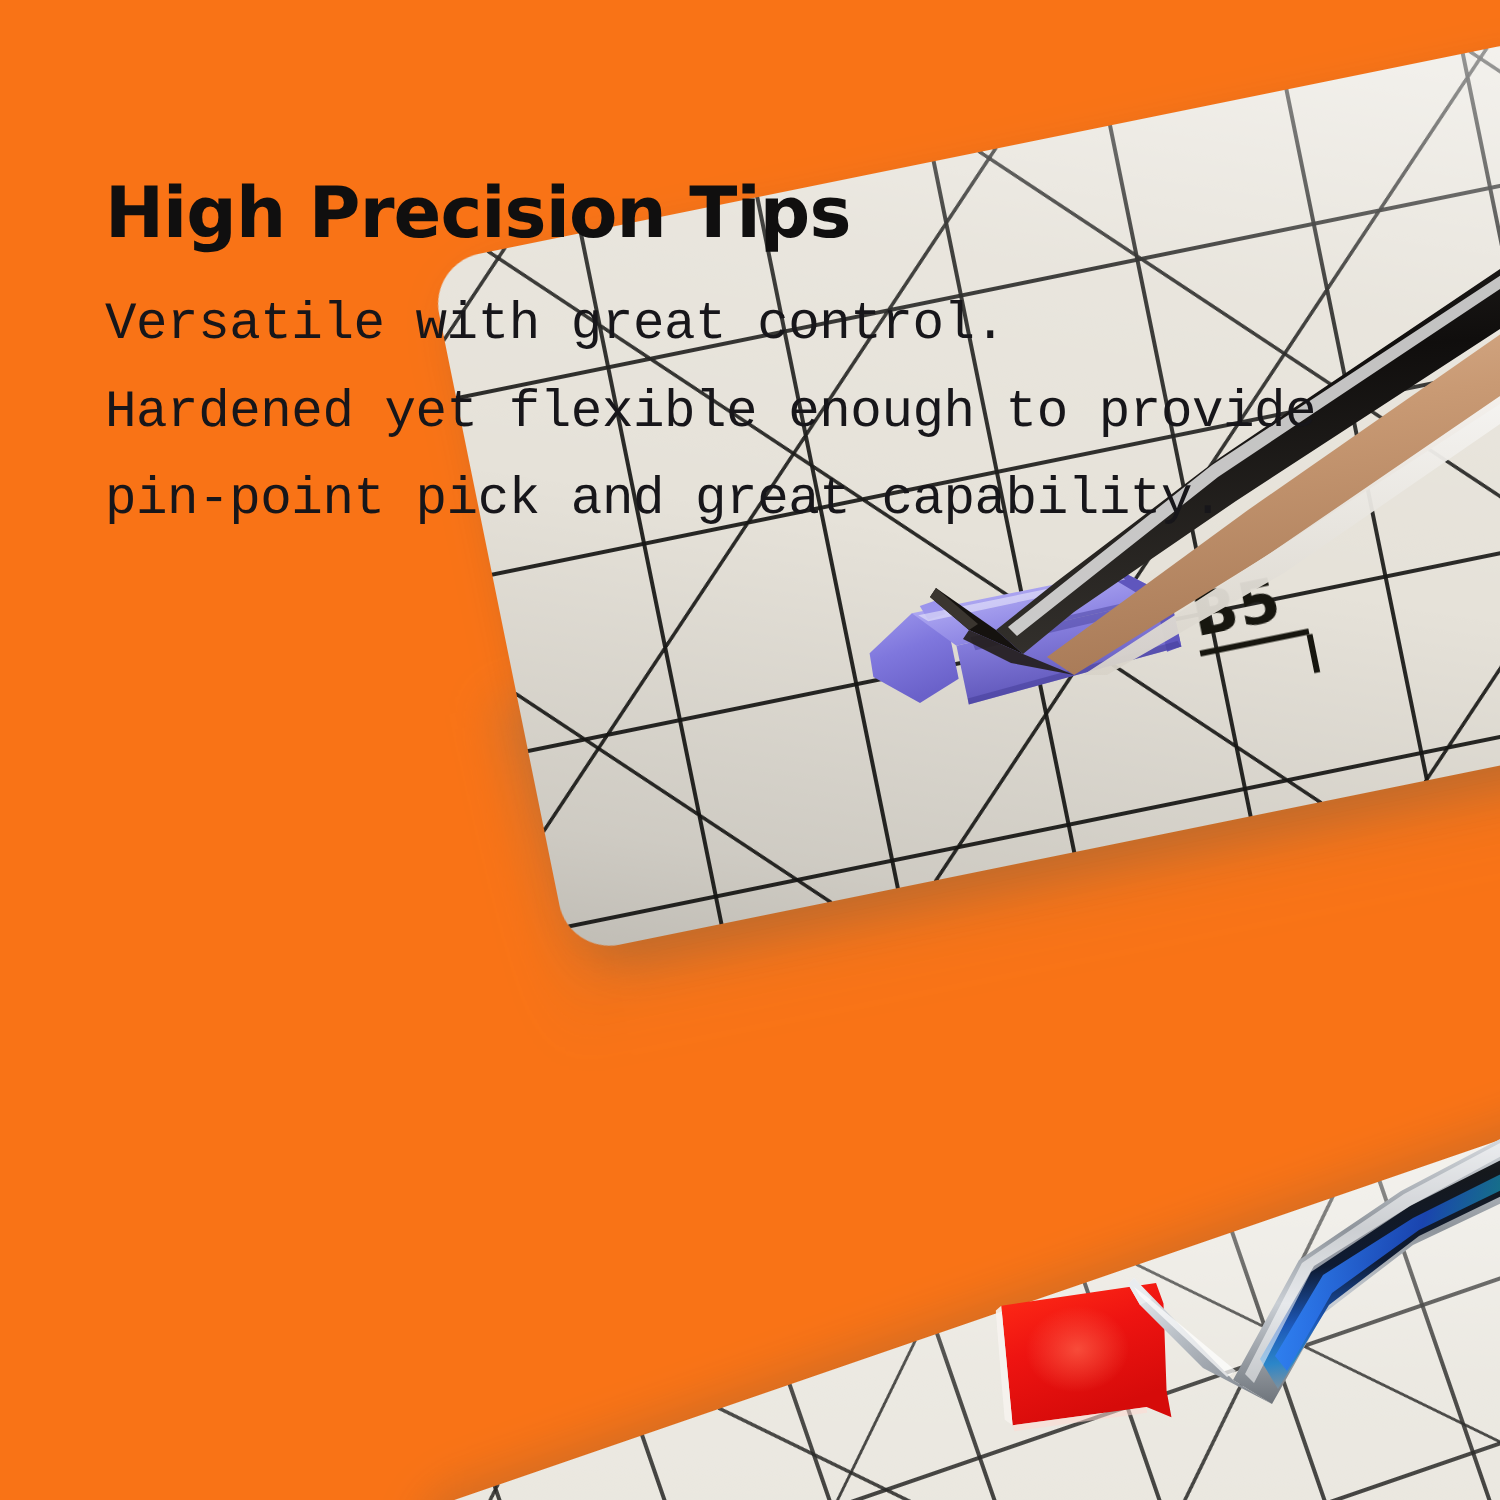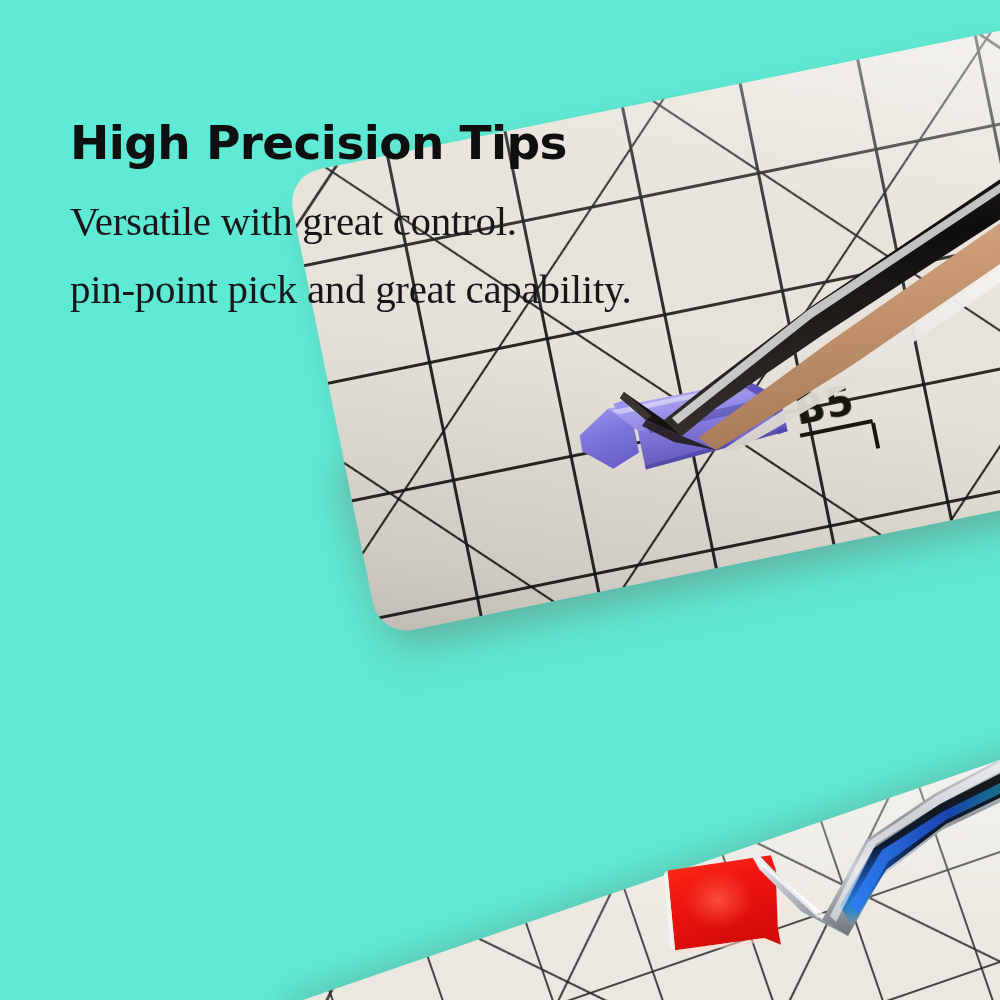--- a/index.html
+++ b/index.html
@@ -2,21 +2,21 @@
 <html><head>
 <meta charset="utf-8">
 <title>High Precision Tips</title>
 <style>
   html,body{margin:0;padding:0;background:#ffffff;}
   body{
     width:1000px;height:1000px;overflow:hidden;position:relative;
     font-family:"Liberation Sans","DejaVu Sans",sans-serif;
     -webkit-font-smoothing:antialiased;
   }
-  .stage{position:absolute;inset:0;background:#5eead4;overflow:hidden;}
+  .stage{position:absolute;inset:0;background:#f97316;overflow:hidden;}
 
   
   .photo{position:absolute;overflow:hidden;}
 
   
   .mat{
     position:absolute;
     background:#e6e2d9;
     border-radius:34px;
     overflow:hidden;
@@ -106,22 +106,22 @@
   #tweezBot{position:absolute;left:690px;top:690px;width:400px;height:280px;pointer-events:none;}
 
   
   .copy{position:absolute;left:70px;top:118px;width:760px;}
   .headline{
     font-family:"DejaVu Sans","Liberation Sans",sans-serif;
     font-weight:700;font-size:47px;line-height:1.06;color:#100f0f;
     letter-spacing:-0.6px;margin:0 0 20px 0;white-space:nowrap;
   }
   .subline{
-    font-family:Liberation Serif, serif;
-    font-weight:400;font-size:41px;line-height:1.62;color:#17161a;
+    font-family:Liberation Mono, monospace;
+    font-weight:400;font-size:35px;line-height:1.62;color:#17161a;
     letter-spacing:-0.3px;margin:0;white-space:nowrap;
   }
   .subline + .subline{margin-top:2px;}
 </style>
 </head>
 <body>
 
 <div class="stage">
 
   <div class="plate-shadow"></div>
@@ -275,16 +275,17 @@
 
     <path d="M52 300 L70 316 L34 300 L8 278 L12 272 Z" fill="#15120f"></path>
     <path d="M34 300 L8 278 L12 272 L40 296 Z" fill="#3a352f"></path>
 
     <path d="M70 316 L104 330 L62 322 L30 306 L34 300 Z" fill="#221d18" opacity="0.9"></path>
   </svg>
 
   <div class="copy">
     <h1 class="headline">High Precision Tips</h1>
     <p class="subline">Versatile with great control.</p>
+    <p class="subline">Hardened yet flexible enough to provide</p>
     <p class="subline">pin-point pick and great capability.</p>
   </div>
 
 </div>
 
 </body></html>

